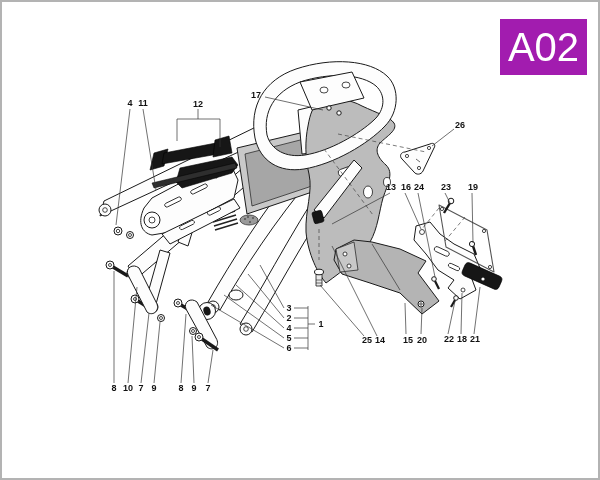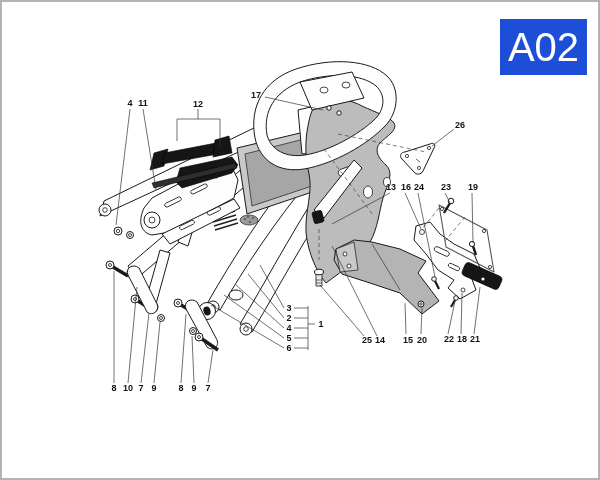--- a/index.html
+++ b/index.html
@@ -12,21 +12,21 @@
   .sheet{
     position:absolute;inset:0;
     border:2px solid #b3b3b3;
     box-sizing:border-box;
     background:#fff;
   }
   .badge{
     position:absolute;
     top:17px;right:11px;
     width:87px;height:56px;
-    background:#1d4ed8;
+    background:#a21caf;
     color:#fff;
     display:flex;align-items:center;justify-content:center;
     font-size:40px;
     font-weight:400;
     letter-spacing:0px;
     line-height:1;
   }
   svg{position:absolute;left:0;top:0;}
   svg path, svg circle, svg ellipse, svg rect, svg line, svg polygon{
     stroke-linejoin:round;

